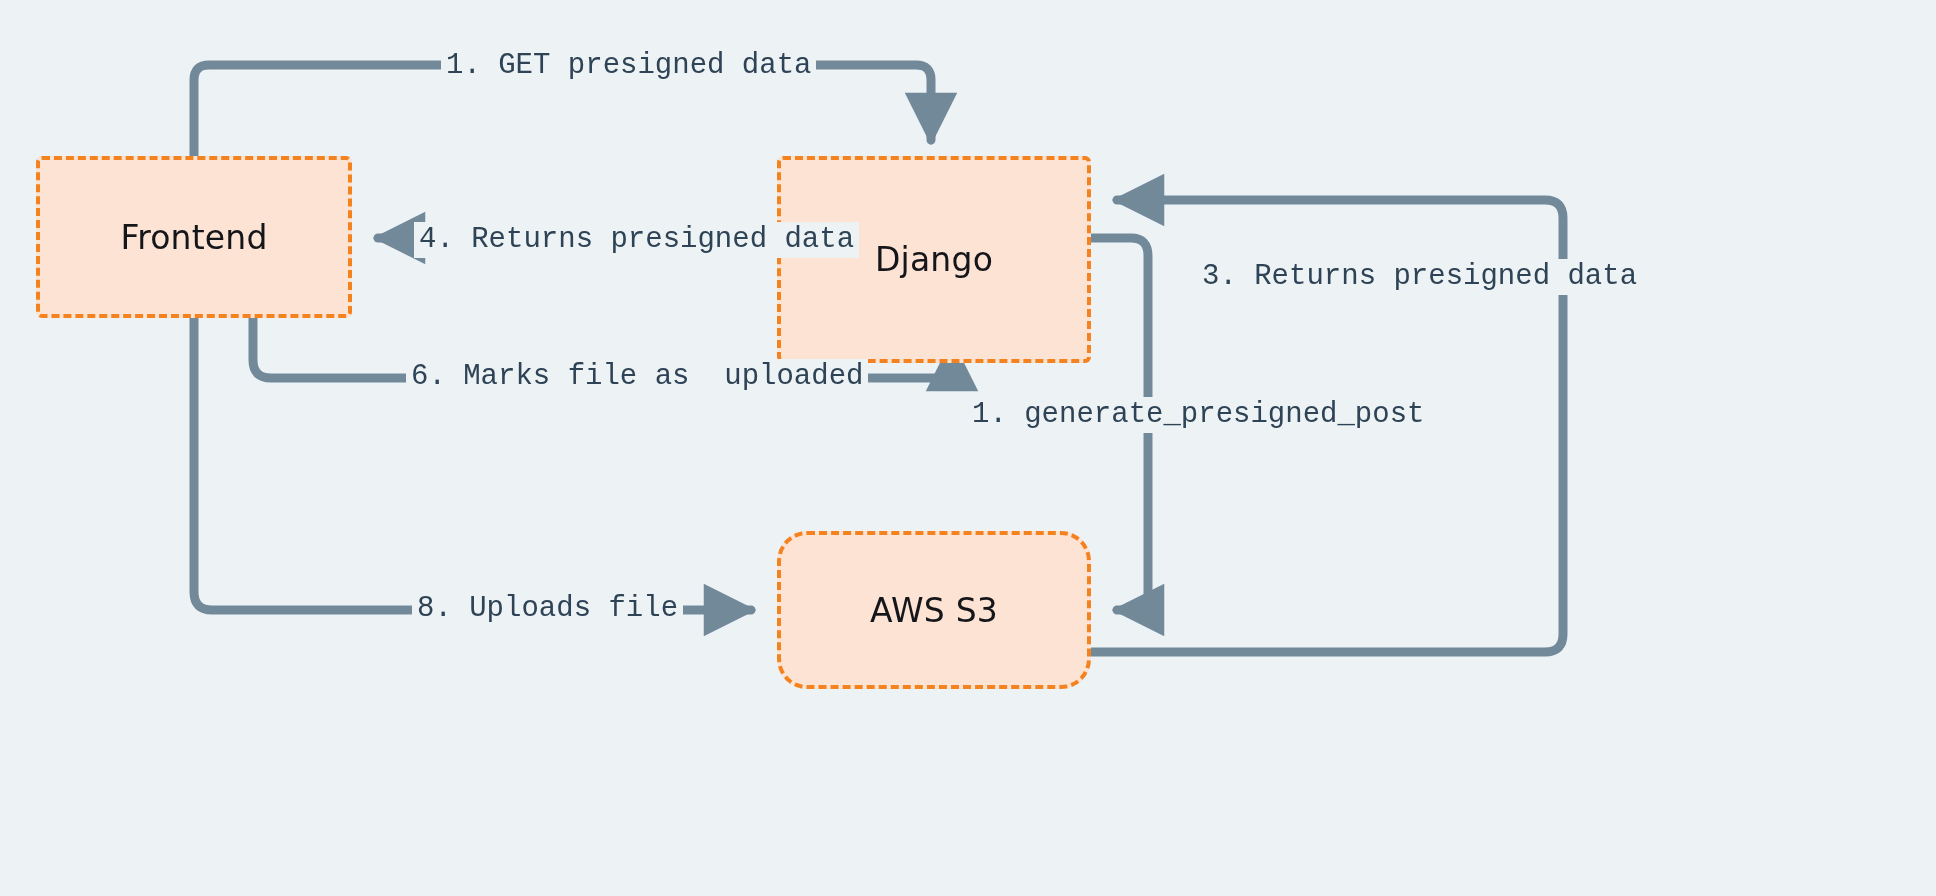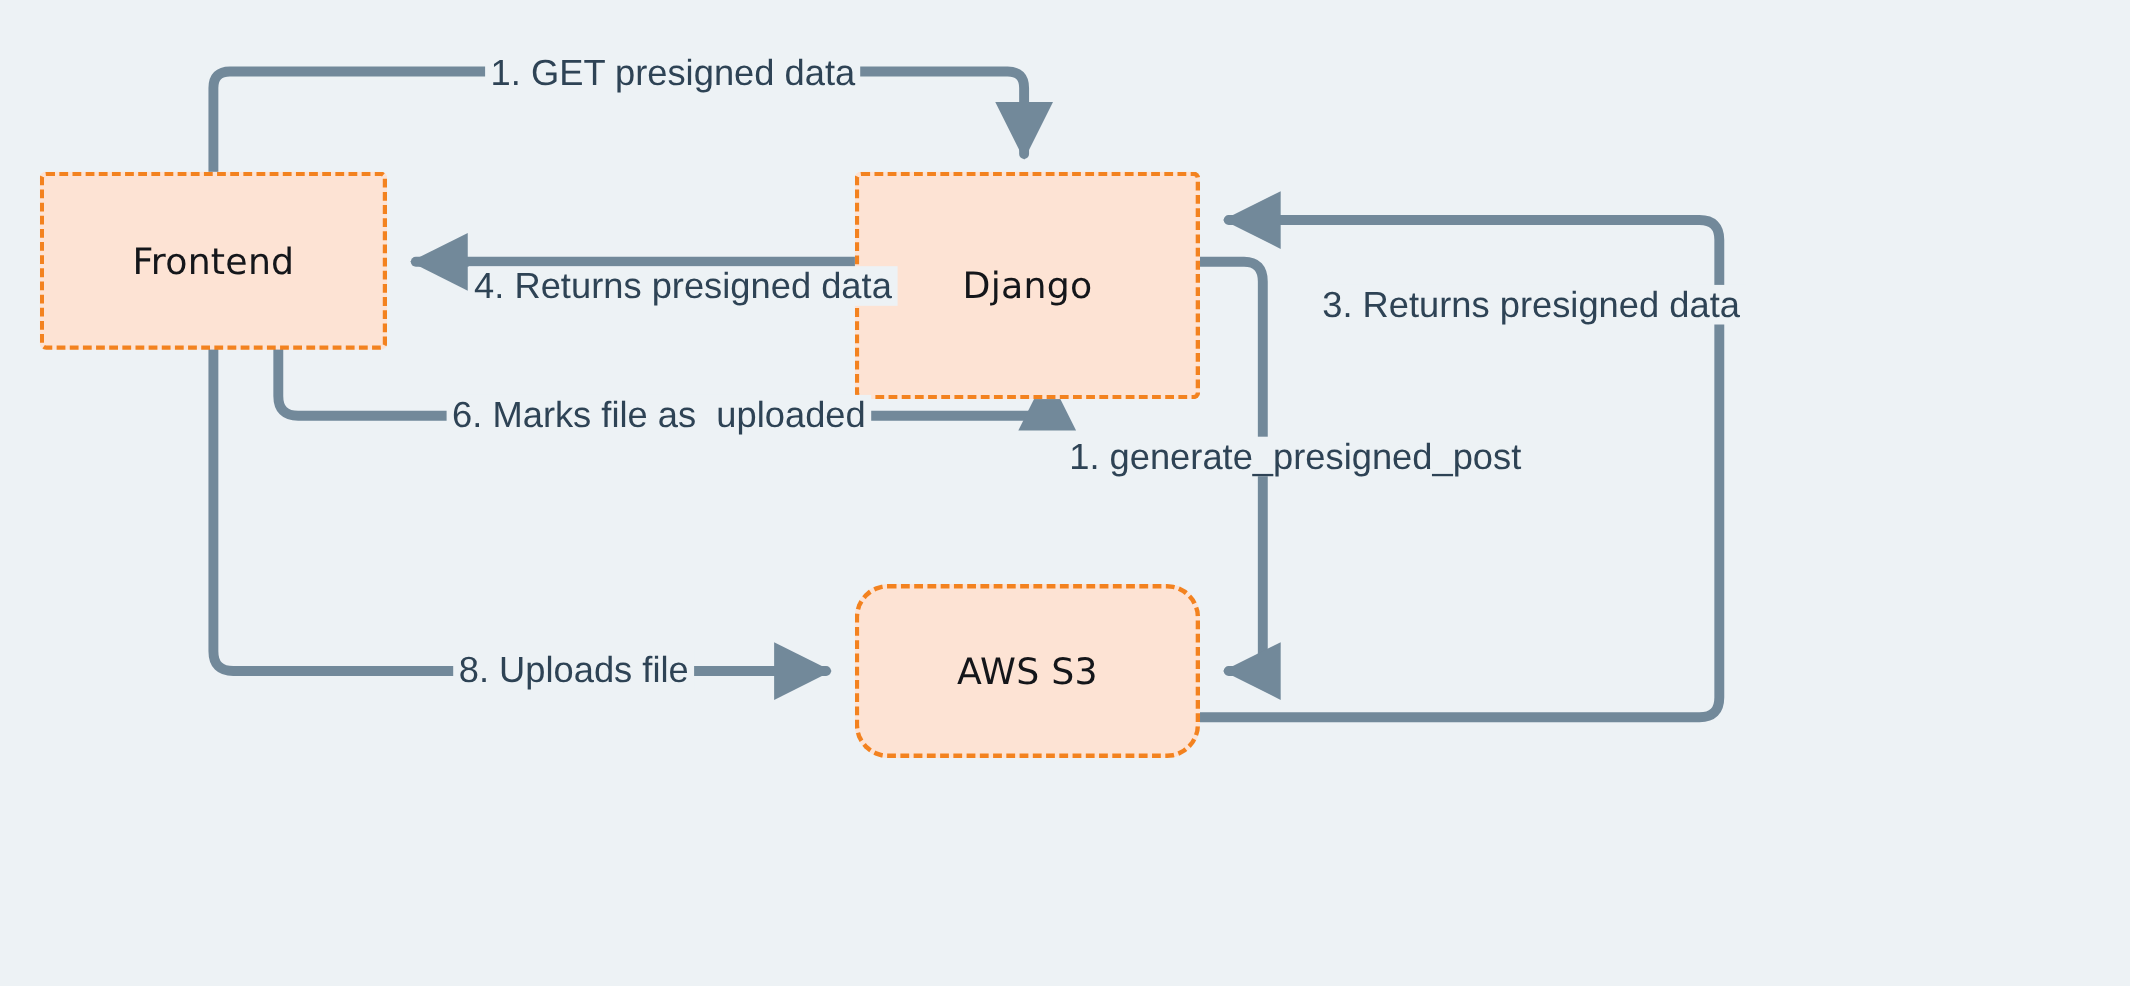--- a/index.html
+++ b/index.html
@@ -39,22 +39,22 @@
   }
   .node-label {
     font-family: "DejaVu Sans", "Liberation Sans", sans-serif;
     font-size: 33px;
     color: #14161a;
     letter-spacing: 0.2px;
     white-space: nowrap;
   }
   .edge-label {
     position: absolute;
-    font-family: Liberation Sans, sans-serif;
-    font-size: 33px;
+    font-family: Liberation Mono, monospace;
+    font-size: 29px;
     color: #2e4355;
     white-space: pre;
     background: #edf2f5;
     padding: 1px 5px;
     line-height: 34px;
   }
 </style>
 </head>
 <body>
 
@@ -97,19 +97,19 @@
   <div class="node" id="node-aws-s3" style="left:777px; top:531px; width:314px; height:158px;border-radius:30px;">
     <span class="node-label">AWS S3</span>
   </div>
 
   <div class="edge-label" style="left:441px; top:48px;">1. GET presigned data</div>
 
   <div class="edge-label" style="left:967px; top:397px;">1. generate_presigned_post</div>
 
   <div class="edge-label" style="left:1197px; top:259px;">3. Returns presigned data</div>
 
-  <div class="edge-label" style="left:426px; top:222px;margin-top:20px;">4. Returns presigned data</div>
+  <div class="edge-label" style="left:414px; top:222px;">4. Returns presigned data</div>
 
   <div class="edge-label" style="left:412px; top:591px;">8. Uploads file</div>
 
   <div class="edge-label" style="left:406px; top:359px;">6. Marks file as  uploaded</div>
 
 </div>
 
 </body></html>

